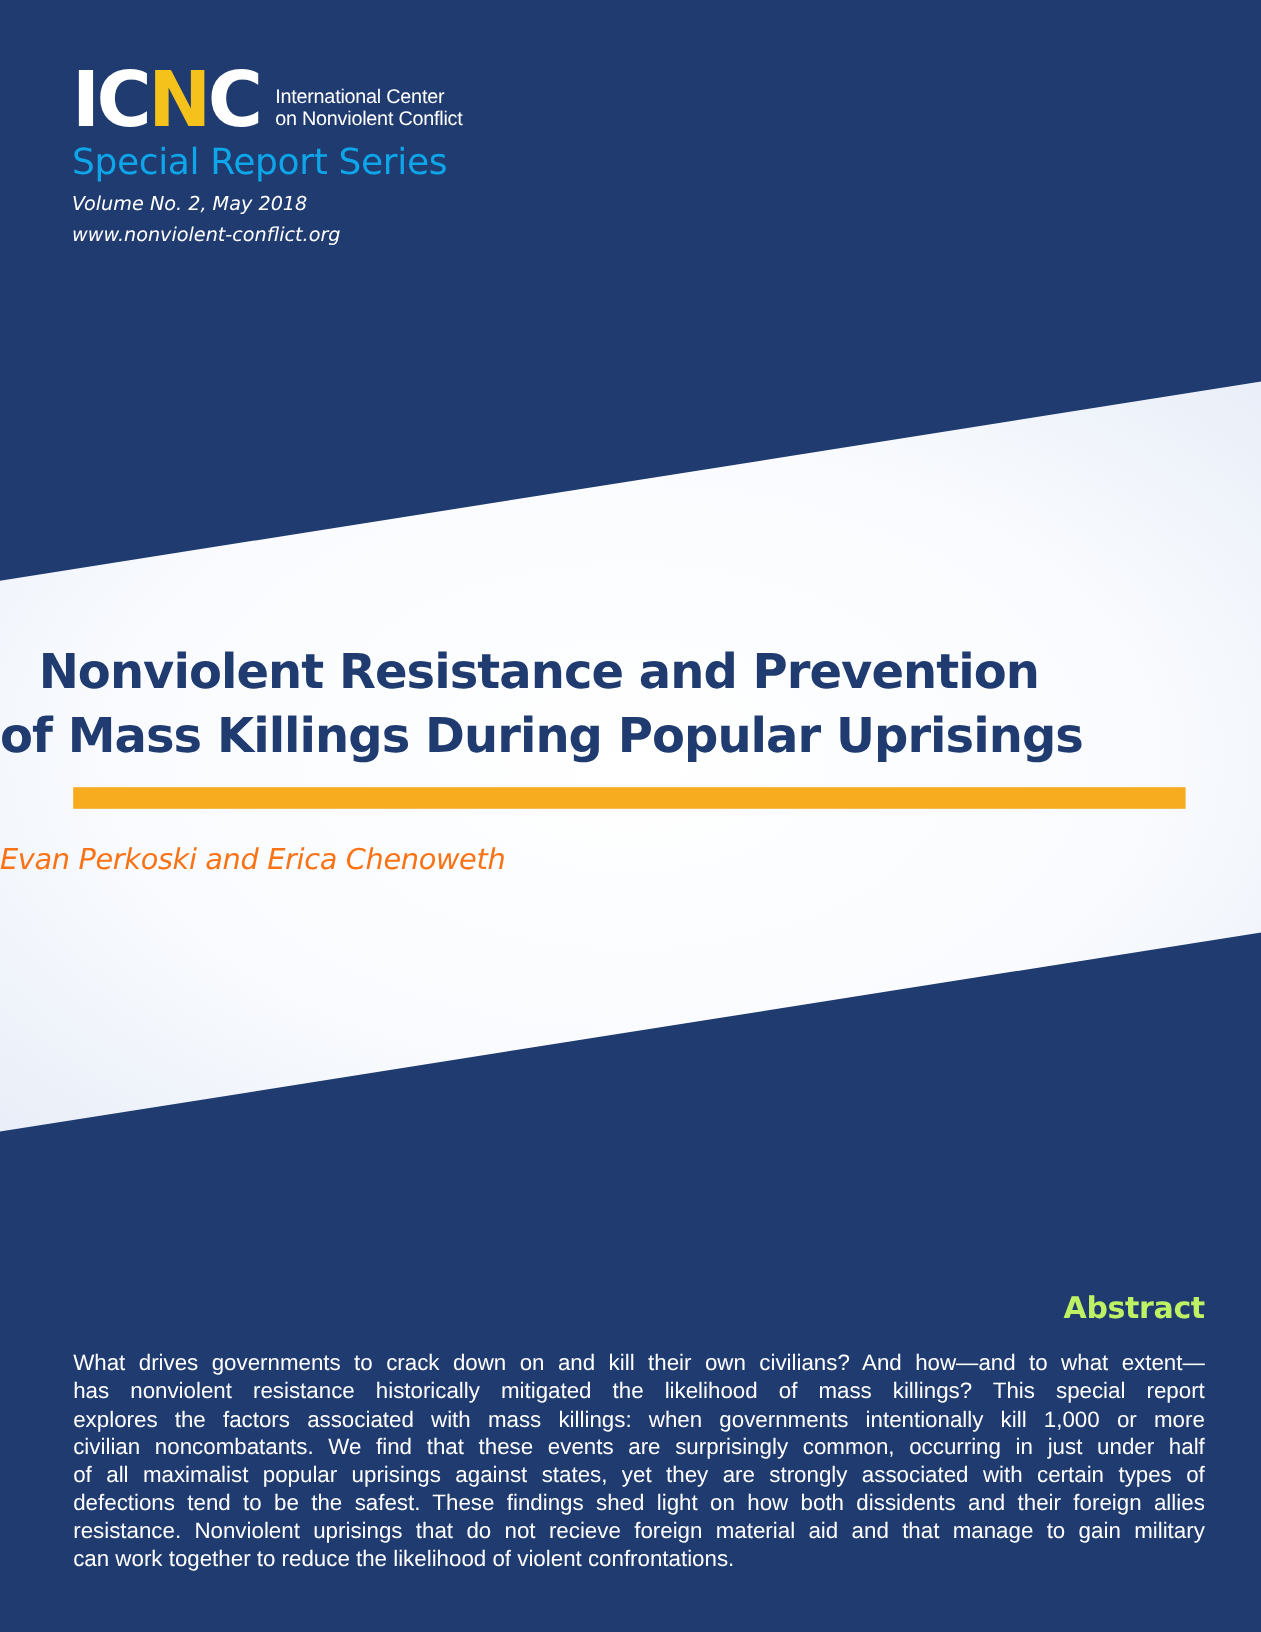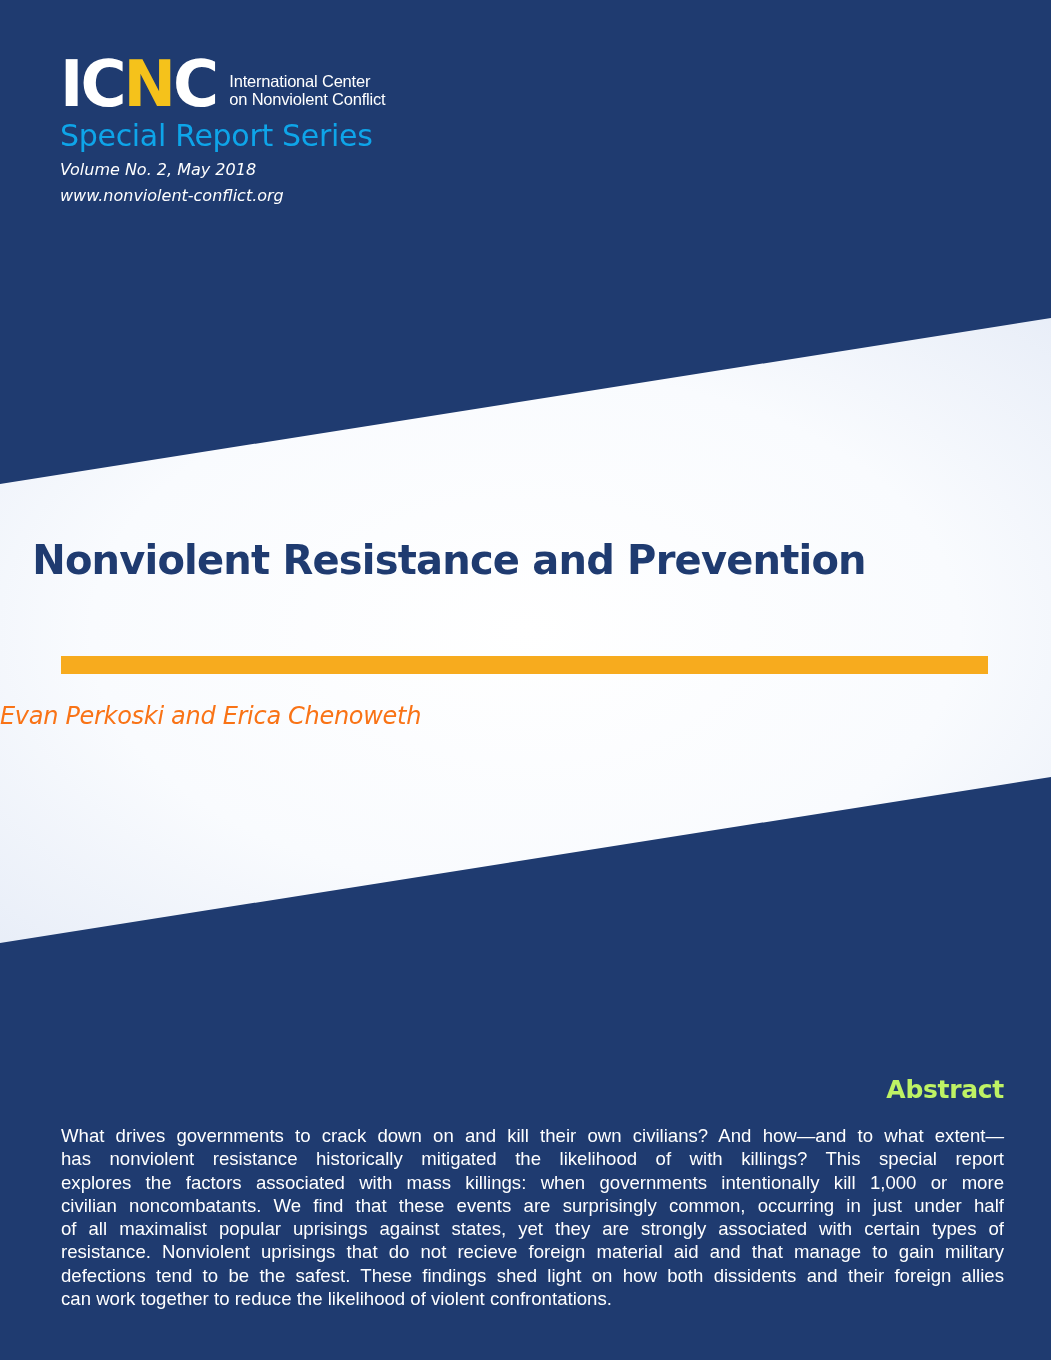--- a/index.html
+++ b/index.html
@@ -184,32 +184,33 @@
     </div>
   </div>
   <div class="series">Special Report Series</div>
   <div class="volume">Volume No. 2, May 2018</div>
   <div class="website">www.nonviolent-conflict.org</div>
 </div>
 
 <div class="title-block">
   <h1 class="title">
     <span class="title-line">Nonviolent Resistance and Prevention</span>
+    <span class="title-line">of Mass Killings During Popular Uprisings</span>
   </h1>
 </div>
 
 <div class="accent-bar"></div>
 
 <div class="authors">Evan Perkoski and Erica Chenoweth</div>
 
 <div class="abstract">
   <h2 class="abstract-heading">Abstract</h2>
   <div class="abstract-body">
     <span class="abstract-line">What drives governments to crack down on and kill their own civilians? And how—and to what extent—</span>
-    <span class="abstract-line">has nonviolent resistance historically mitigated the likelihood of with killings? This special report</span>
+    <span class="abstract-line">has nonviolent resistance historically mitigated the likelihood of mass killings? This special report</span>
     <span class="abstract-line">explores the factors associated with mass killings: when governments intentionally kill 1,000 or more</span>
     <span class="abstract-line">civilian noncombatants. We find that these events are surprisingly common, occurring in just under half</span>
     <span class="abstract-line">of all maximalist popular uprisings against states, yet they are strongly associated with certain types of</span>
+    <span class="abstract-line">defections tend to be the safest. These findings shed light on how both dissidents and their foreign allies</span>
     <span class="abstract-line">resistance. Nonviolent uprisings that do not recieve foreign material aid and that manage to gain military</span>
-    <span class="abstract-line">defections tend to be the safest. These findings shed light on how both dissidents and their foreign allies</span>
     <span class="abstract-line last">can work together to reduce the likelihood of violent confrontations.</span>
   </div>
 </div>
 
 </body></html>

